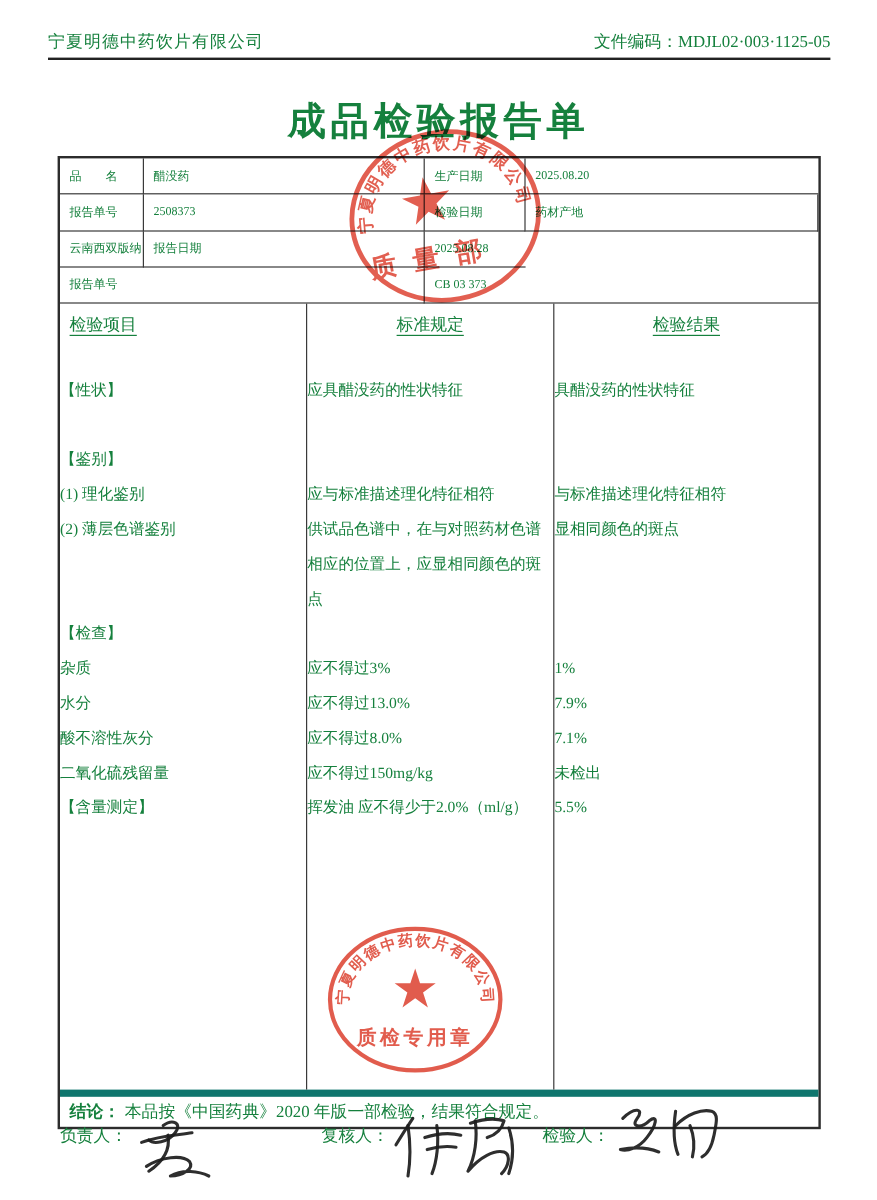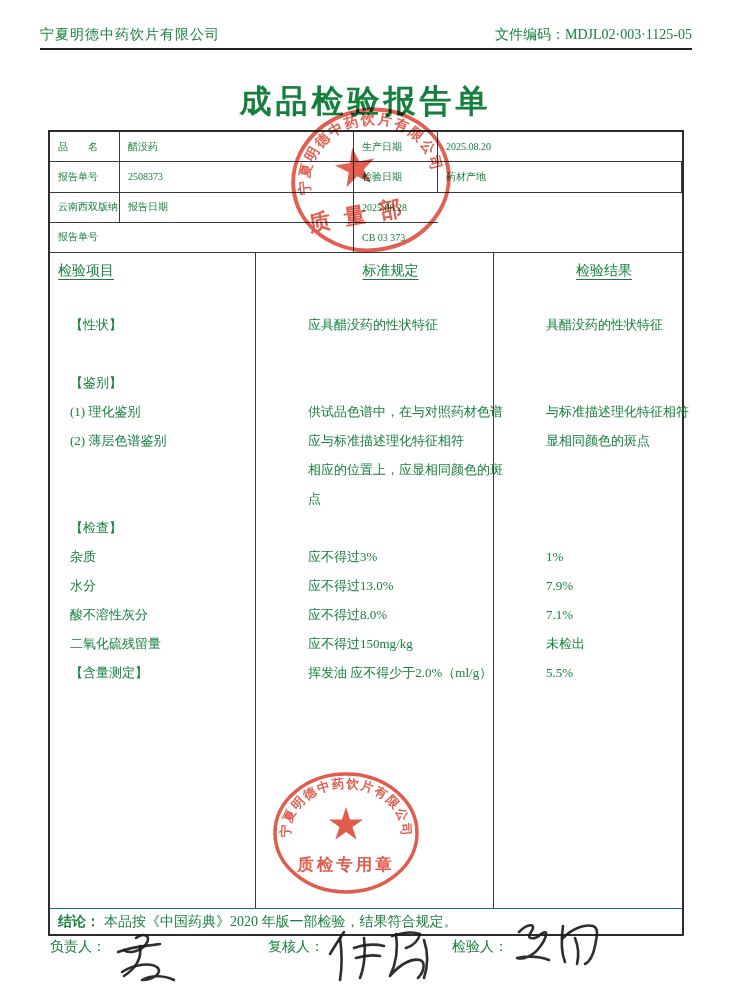--- a/index.html
+++ b/index.html
@@ -13,28 +13,28 @@
              font-size:32px;font-weight:bold;letter-spacing:4px;}
   
   .tbl{position:absolute;left:48px;top:130px;width:636px;border:2px solid #2c2c2c;
        box-sizing:border-box;background:transparent;}
   .ig{display:grid;grid-template-columns:70px 234px 84px 1fr;grid-auto-rows:30.25px;font-size:10px;}
   .ig .c{border-right:1px solid #3a3a3a;border-bottom:1px solid #3a3a3a;display:flex;
          align-items:center;padding-left:8px;box-sizing:border-box;white-space:nowrap;overflow:visible;}
   .ig .nr{border-right:none;}
   .ig .sp12{grid-column:1/3;text-align:center;}
   .ig .sp34{grid-column:3/5;border-right:none;}
-  .mg{display:grid;grid-template-columns:206px 206px 1fr;height:655px;border-bottom:1px solid #0f766e;font-size:13px;gap:32px;}
+  .mg{display:grid;grid-template-columns:206px 206px 1fr;height:655px;border-bottom:6px solid #0f766e;font-size:13px;}
   .mc{position:relative;border-right:1px solid #3a3a3a;box-sizing:border-box;}
   .mc:last-child{border-right:none;}
   .mt-head{position:absolute;top:9px;left:0;right:0;text-decoration:underline;text-underline-offset:4px;font-size:14px;}
   .mt-head.left{text-align:left;padding-left:8px;}
   .mt-head.center{text-align:center;}
   .mt-lines{position:absolute;top:57px;left:0;right:0;}
-  .ln{height:29px;line-height:29px;padding-left:20px;white-space:nowrap;overflow:visible;}
+  .ln{height:29px;line-height:29px;padding-left:0;white-space:nowrap;overflow:visible;}
   .cr{height:25px;display:flex;align-items:center;padding-left:8px;font-size:14px;white-space:nowrap;}
   .cr b{margin-right:4px;}
   
   .signer{position:absolute;font-size:14px;}
   .sig-svg{position:absolute;}
   .sig-svg path{fill:none;stroke:#1c1c1c;stroke-width:2.6;stroke-linecap:round;stroke-linejoin:round;opacity:.92;}
   
   .stamp{position:absolute;mix-blend-mode:multiply;}
 </style>
 </head>
@@ -87,22 +87,22 @@
             <div class="ln">二氧化硫残留量</div>
             <div class="ln">【含量测定】</div>
           </div>
       </div>
       <div class="mc">
         <div class="mt-head center">标准规定</div>
         <div class="mt-lines">
             <div class="ln">应具醋没药的性状特征</div>
             <div class="ln"></div>
             <div class="ln"></div>
+            <div class="ln">应与标准描述理化特征相符</div>
             <div class="ln">供试品色谱中，在与对照药材色谱</div>
-            <div class="ln">应与标准描述理化特征相符</div>
             <div class="ln">相应的位置上，应显相同颜色的斑</div>
             <div class="ln">点</div>
             <div class="ln"></div>
             <div class="ln">应不得过3%</div>
             <div class="ln">应不得过13.0%</div>
             <div class="ln">应不得过8.0%</div>
             <div class="ln">应不得过150mg/kg</div>
             <div class="ln">挥发油 应不得少于2.0%（ml/g）</div>
           </div>
       </div>

